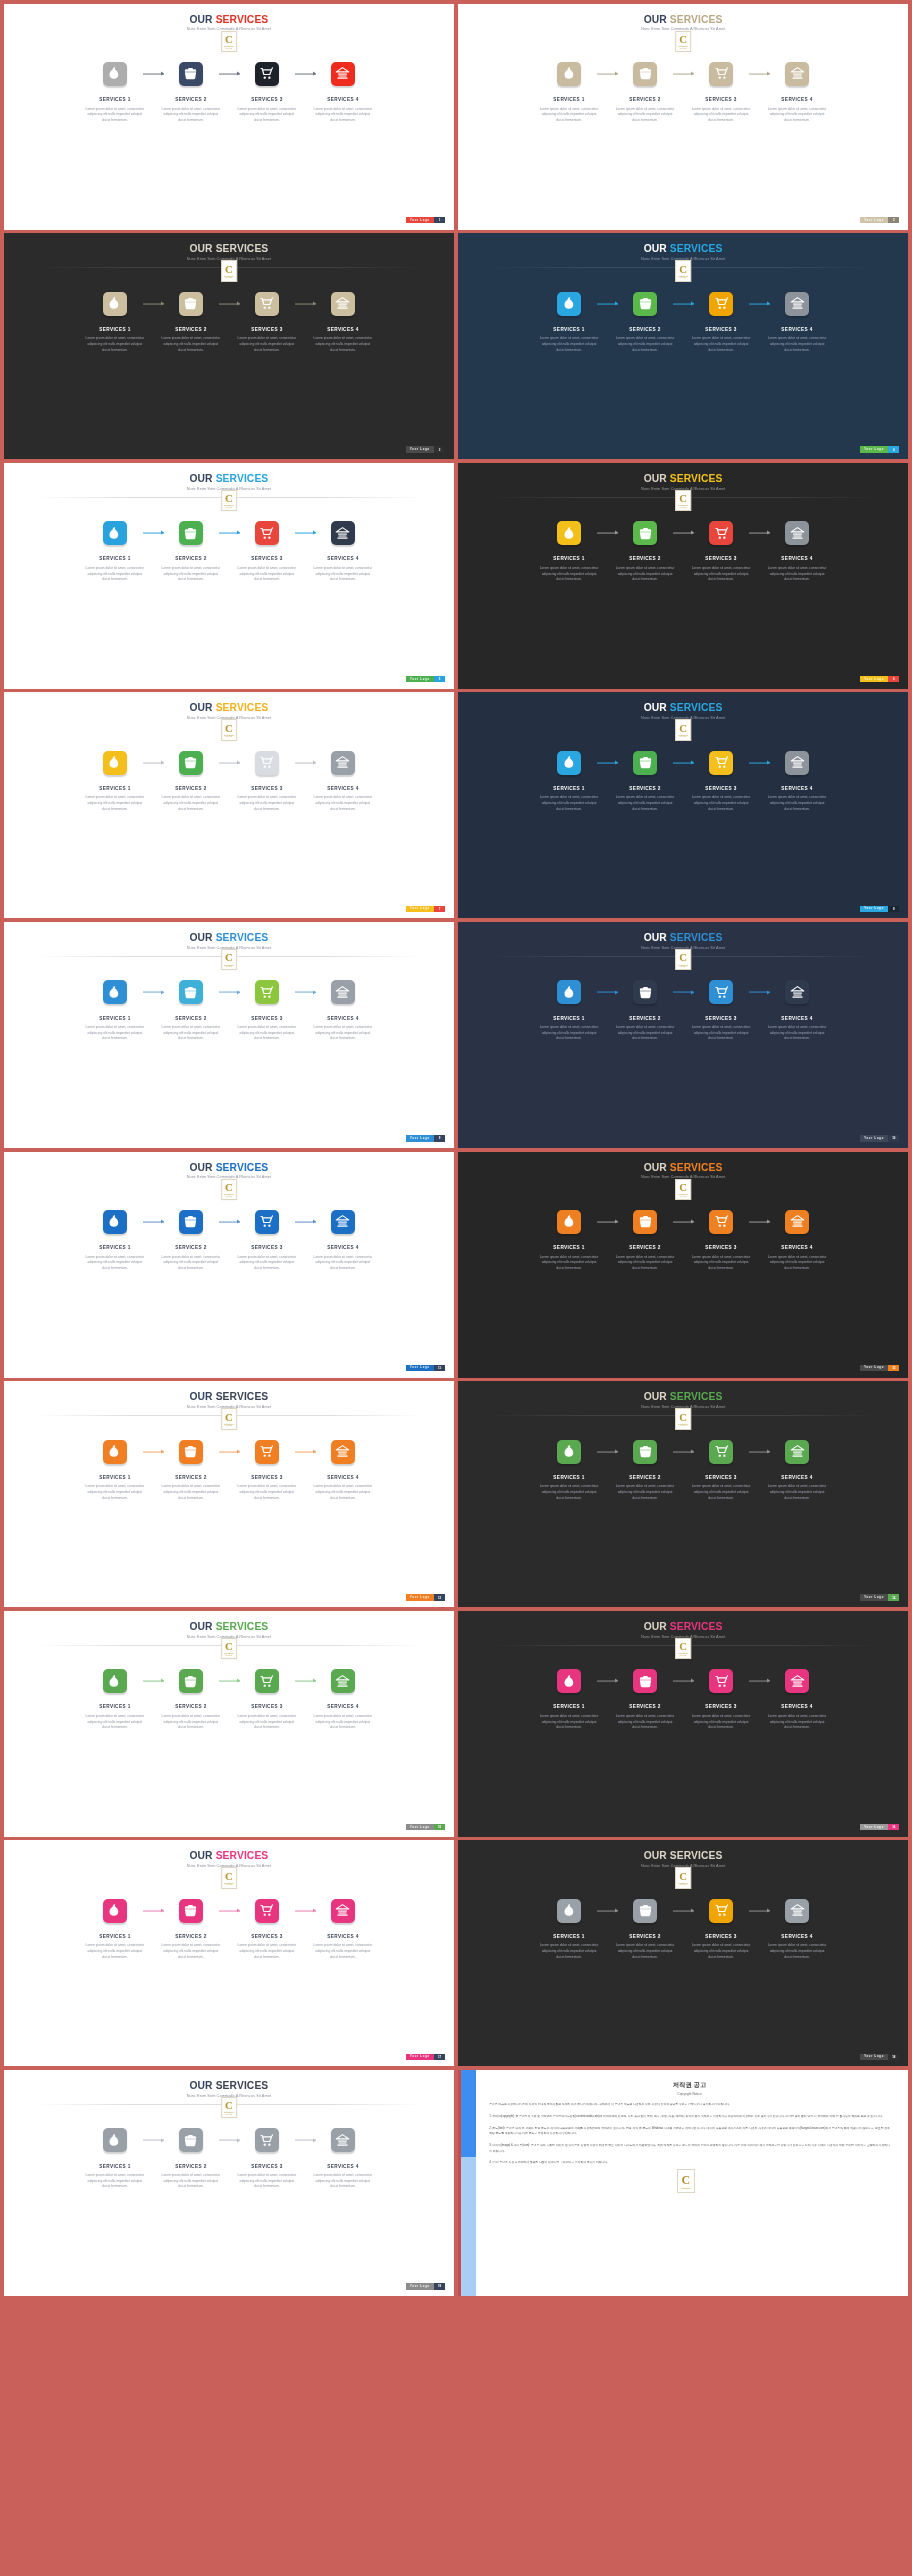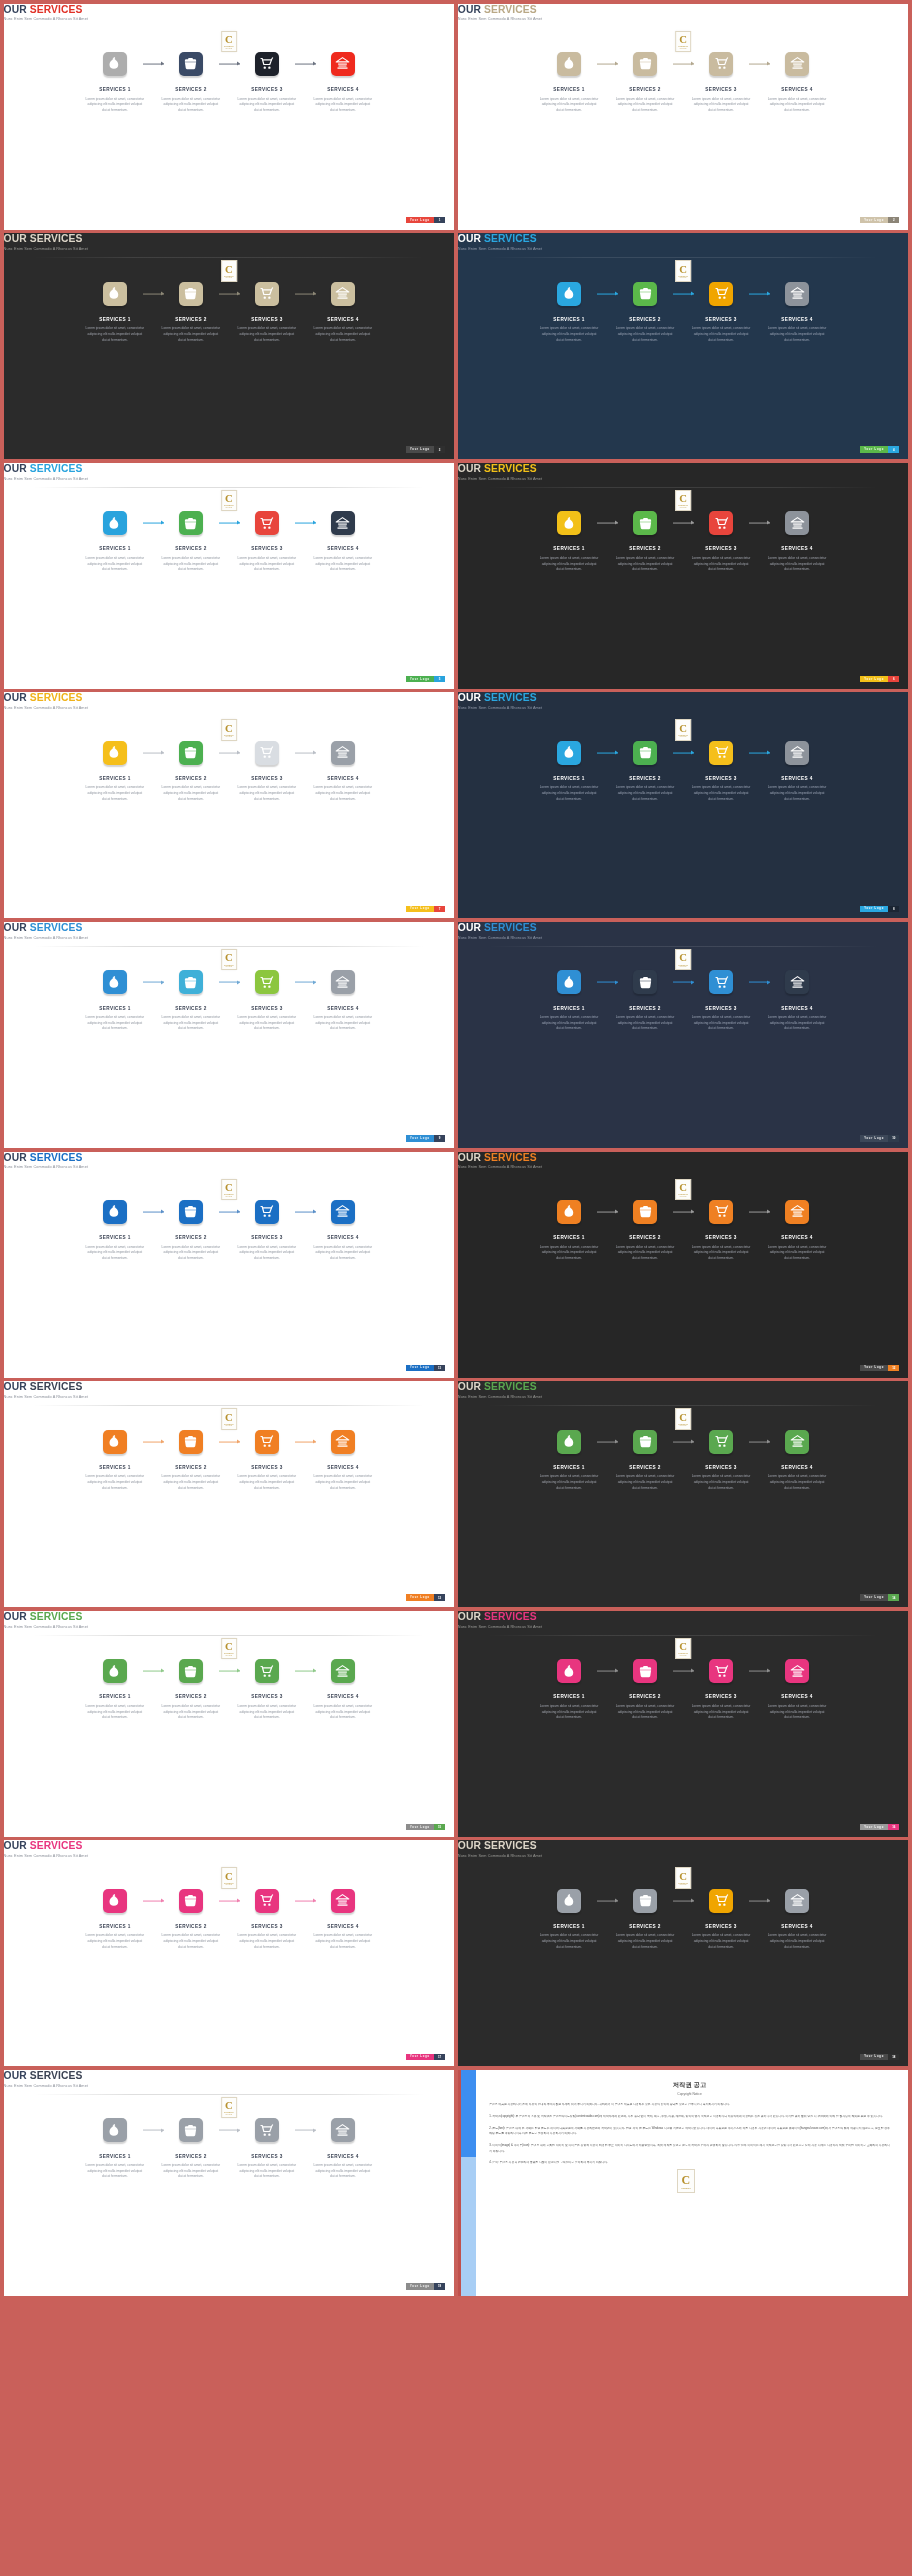--- a/index.html
+++ b/index.html
@@ -18,21 +18,21 @@
   }
   .slide {
     position:relative;
     width:100%;
     height:226px;
     overflow:hidden;
     background:#ffffff;
   }
 
   
-  .hdr { }
+  .hdr { text-align:center; padding-top:10px; }
   .title { font-size:10.3px; font-weight:bold; letter-spacing:0.1px; line-height:1.1; }
   .title .w1 { color:#36435c; }
   .title .w2 { color:#e03127; }
   .sub { font-size:3.8px; color:#8a8f99; margin-top:2.5px; letter-spacing:0.1px; }
   .rule { height:0.7px; margin:6.4px 30px 0 30px;
           background:linear-gradient(to right, rgba(0,0,0,0) 0%, rgba(0,0,0,.13) 25%, rgba(0,0,0,.13) 75%, rgba(0,0,0,0) 100%); }
 
   
   .row { display:flex; justify-content:center; align-items:flex-start;
          gap:0; margin-top:20px; padding:0 11.4px; }

